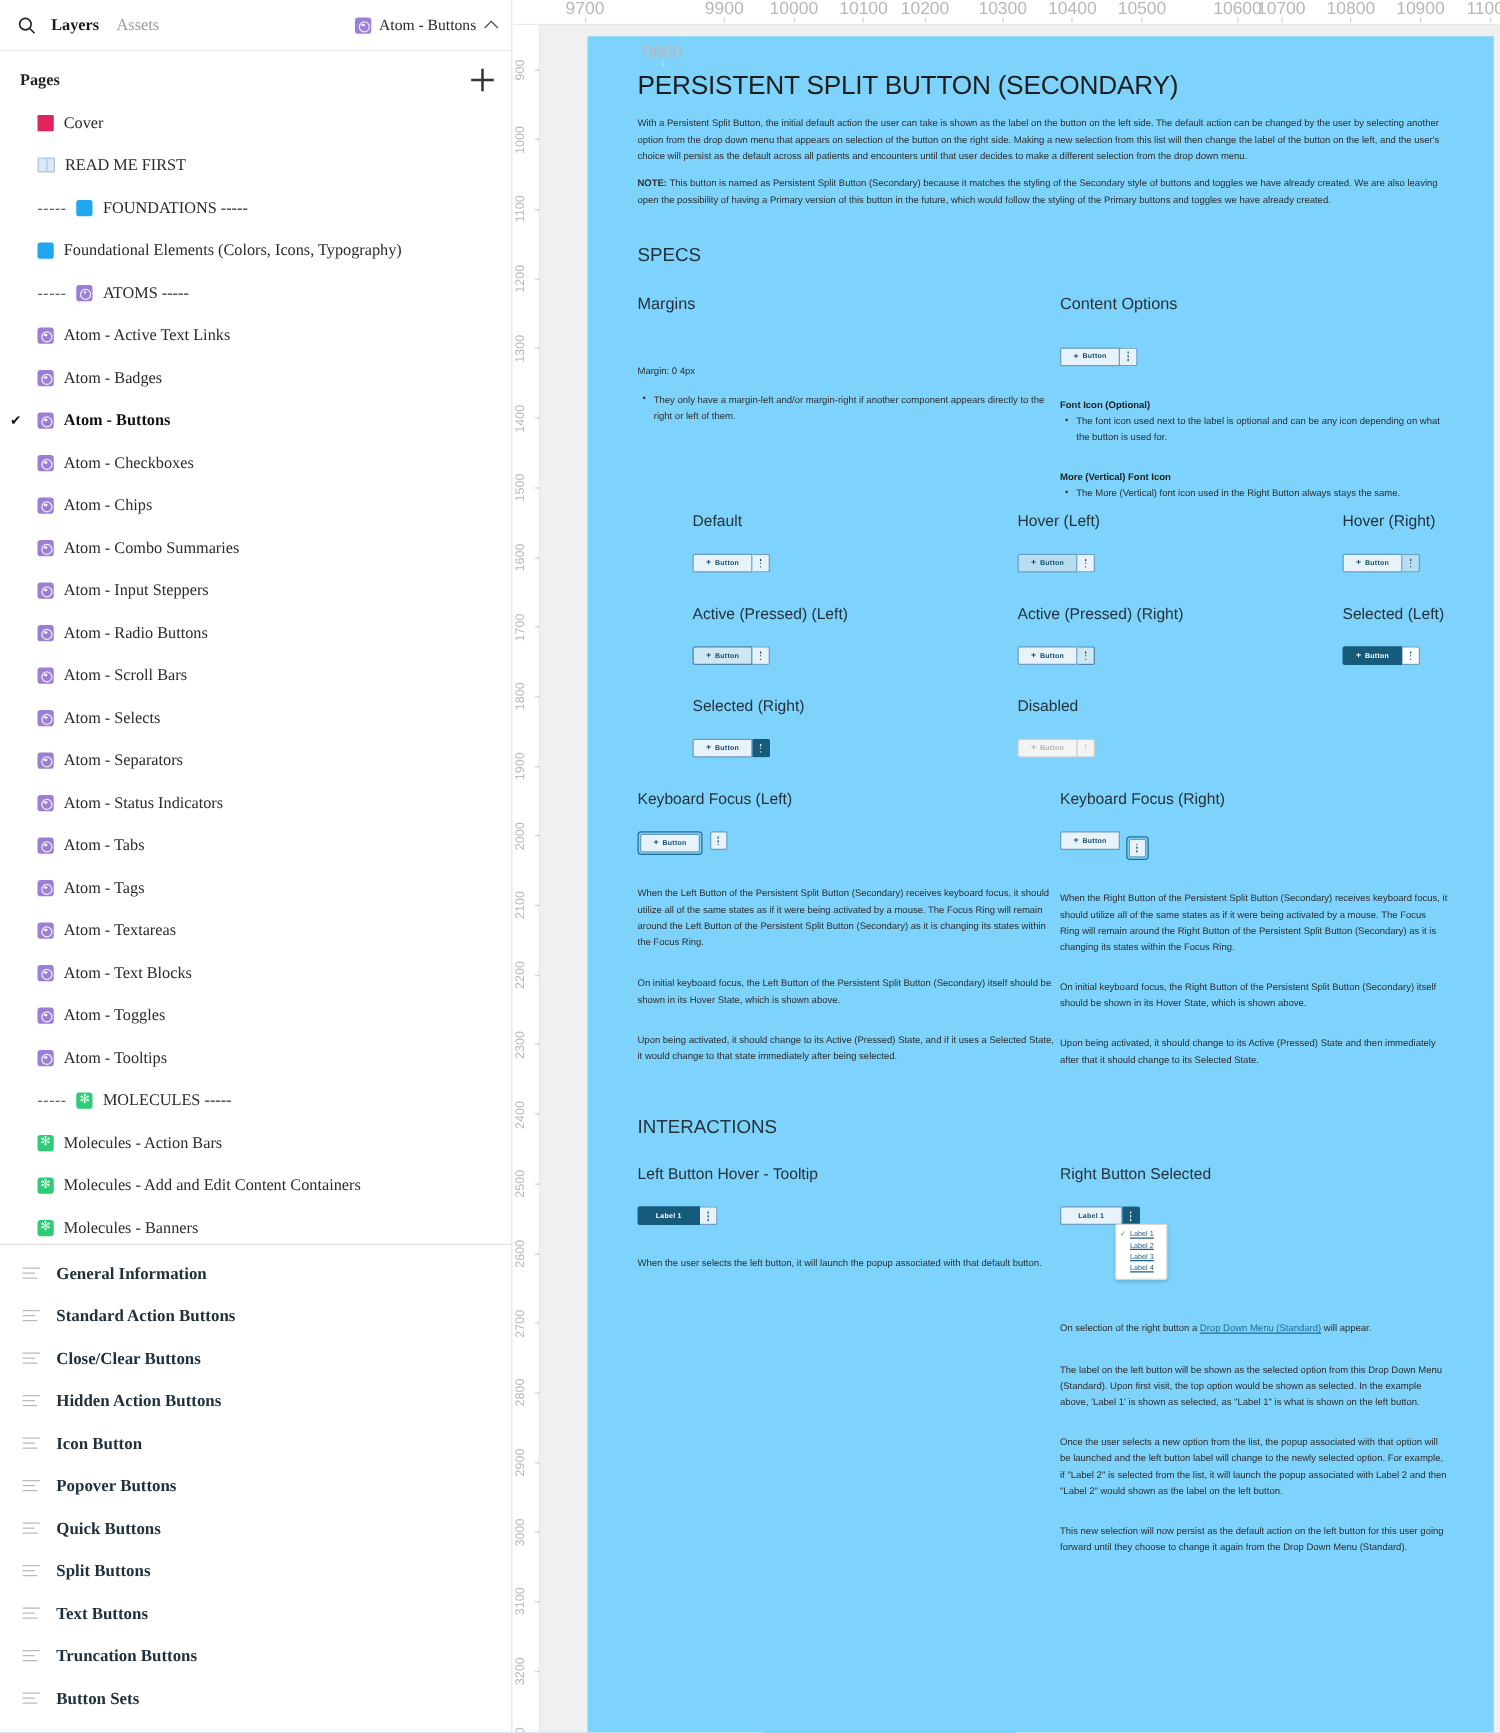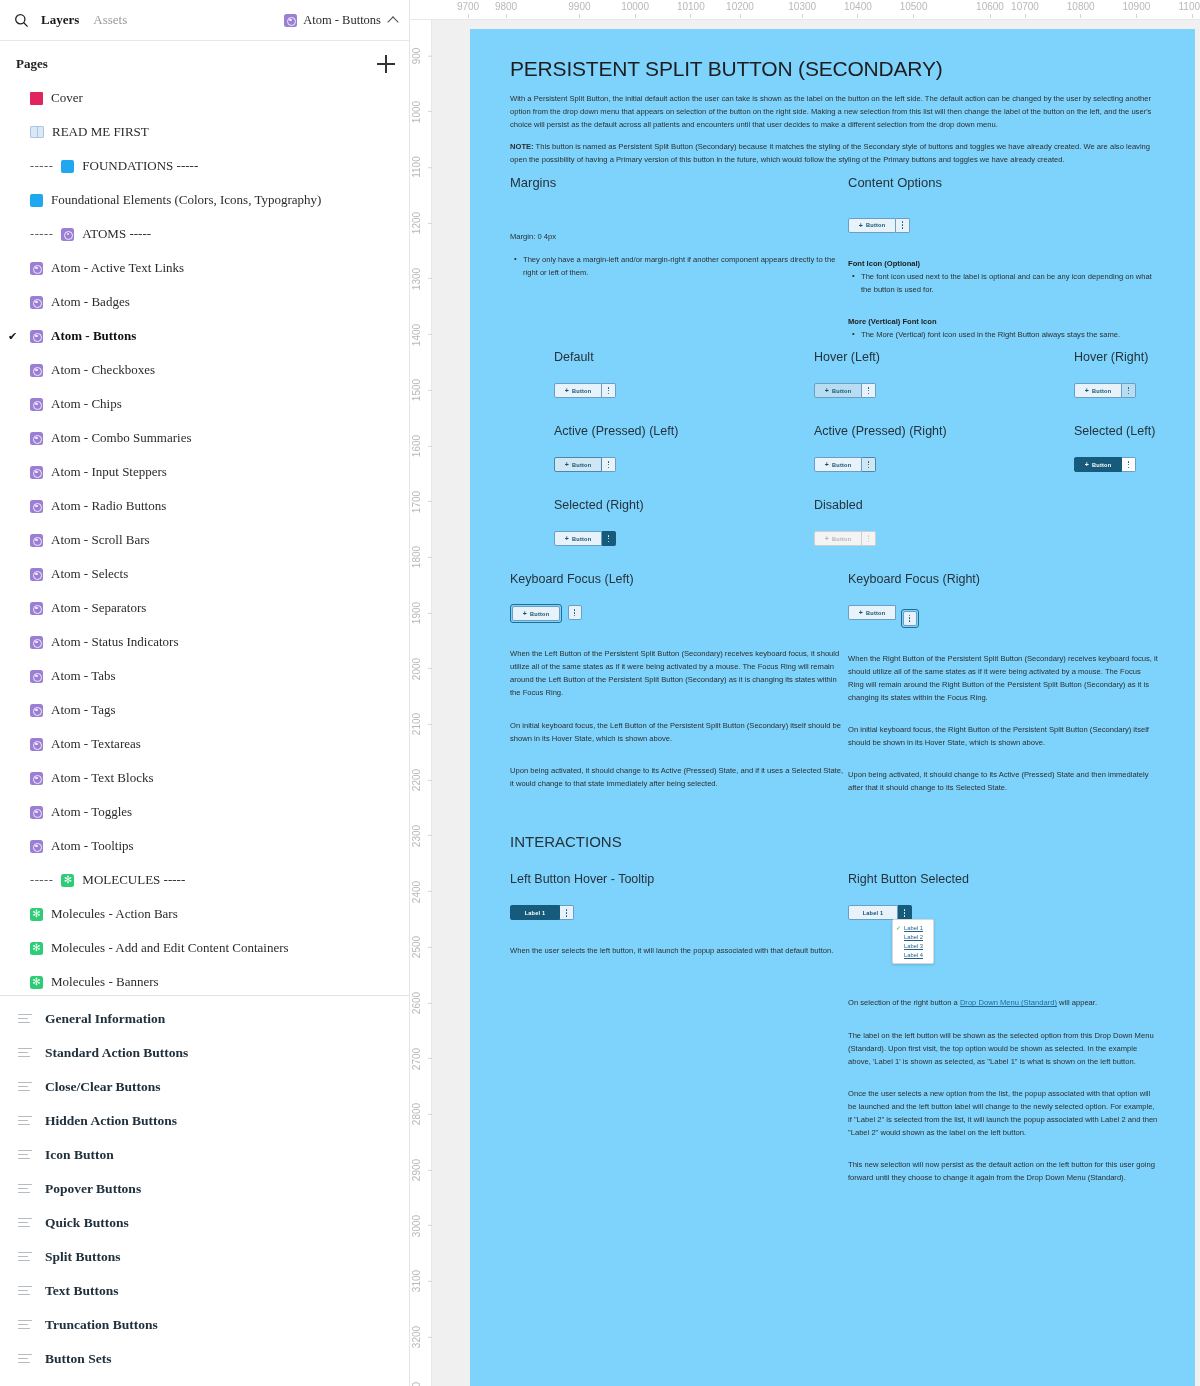--- a/index.html
+++ b/index.html
@@ -136,21 +136,21 @@
   }
   .ruler-h {
     position: absolute; left: 0; top: 0; right: 0; height: 20px;
     background: #fff; border-bottom: 1px solid #e8e8e8; z-index: 4;
   }
   .ruler-v {
     position: absolute; left: 0; top: 0; bottom: 0; width: 22px;
     background: #fff; border-right: 1px solid #e8e8e8; z-index: 3;
   }
   .rh-tick {
-    position: absolute; top: 0; font-size: 10px; color: #b8b8b8;
+    position: absolute; top: 0; font-size: 14px; color: #b8b8b8;
     transform: translateX(-50%); text-align: center; width: 60px;
   }
   .rh-tick span { display: block; line-height: 13px; }
   .rh-tick i {
     display: block; width: 1px; height: 4px; background: #d4d4d4;
     margin: 1px auto 0;
   }
   .rv-tick {
     position: absolute; left: 0; width: 22px; font-size: 10px; color: #b8b8b8;
     transform: translateY(-50%); display: flex; align-items: center;
@@ -546,21 +546,21 @@
       </div>
   </aside>
 
   <main class="canvas-wrap">
 
     <div class="ruler-h" id="ruler-h">
         <div class="rh-tick" style="left: 58px;">
           <span>9700</span>
           <i></i>
         </div>
-        <div class="rh-tick" style="left: 96px;">
+        <div class="rh-tick" style="left: 120px; margin-top: 35px;">
           <span>9800</span>
           <i></i>
         </div>
         <div class="rh-tick" style="left: 169.4px;">
           <span>9900</span>
           <i></i>
         </div>
         <div class="rh-tick" style="left: 225.1px;">
           <span>10000</span>
           <i></i>
@@ -710,20 +710,21 @@
 
     <section class="page-sheet">
       <div class="sheet-inner">
 
         <h1 class="doc-title">PERSISTENT SPLIT BUTTON (SECONDARY)</h1>
         <p class="body">With a Persistent Split Button, the initial default action the user can take is shown as the label on the button on the left side. The default action can be changed by the user by selecting another option from the drop down menu that appears on selection of the button on the right side. Making a new selection from this list will then change the label of the button on the left, and the user's choice will persist as the default across all patients and encounters until that user decides to make a different selection from the drop down menu.</p>
         <p class="body">
           <b>NOTE:</b><span> This button is named as Persistent Split Button (Secondary) because it matches the styling of the Secondary style of buttons and toggles we have already created. We are also leaving open the possibility of having a Primary version of this button in the future, which would follow the styling of the Primary buttons and toggles we have already created.</span>
         </p>
 
+        <h2 class="sec-title">SPECS</h2>
 
         <div class="two-col">
           <div class="col-a">
             <h3 class="sub-title">Margins</h3>
             <div class="gap-24"></div>
             <p class="body">Margin: 0 4px</p>
             <ul class="body-ul">
               <li>They only have a margin-left and/or margin-right if another component appears directly to the right or left of them.</li>
             </ul>
           </div>

